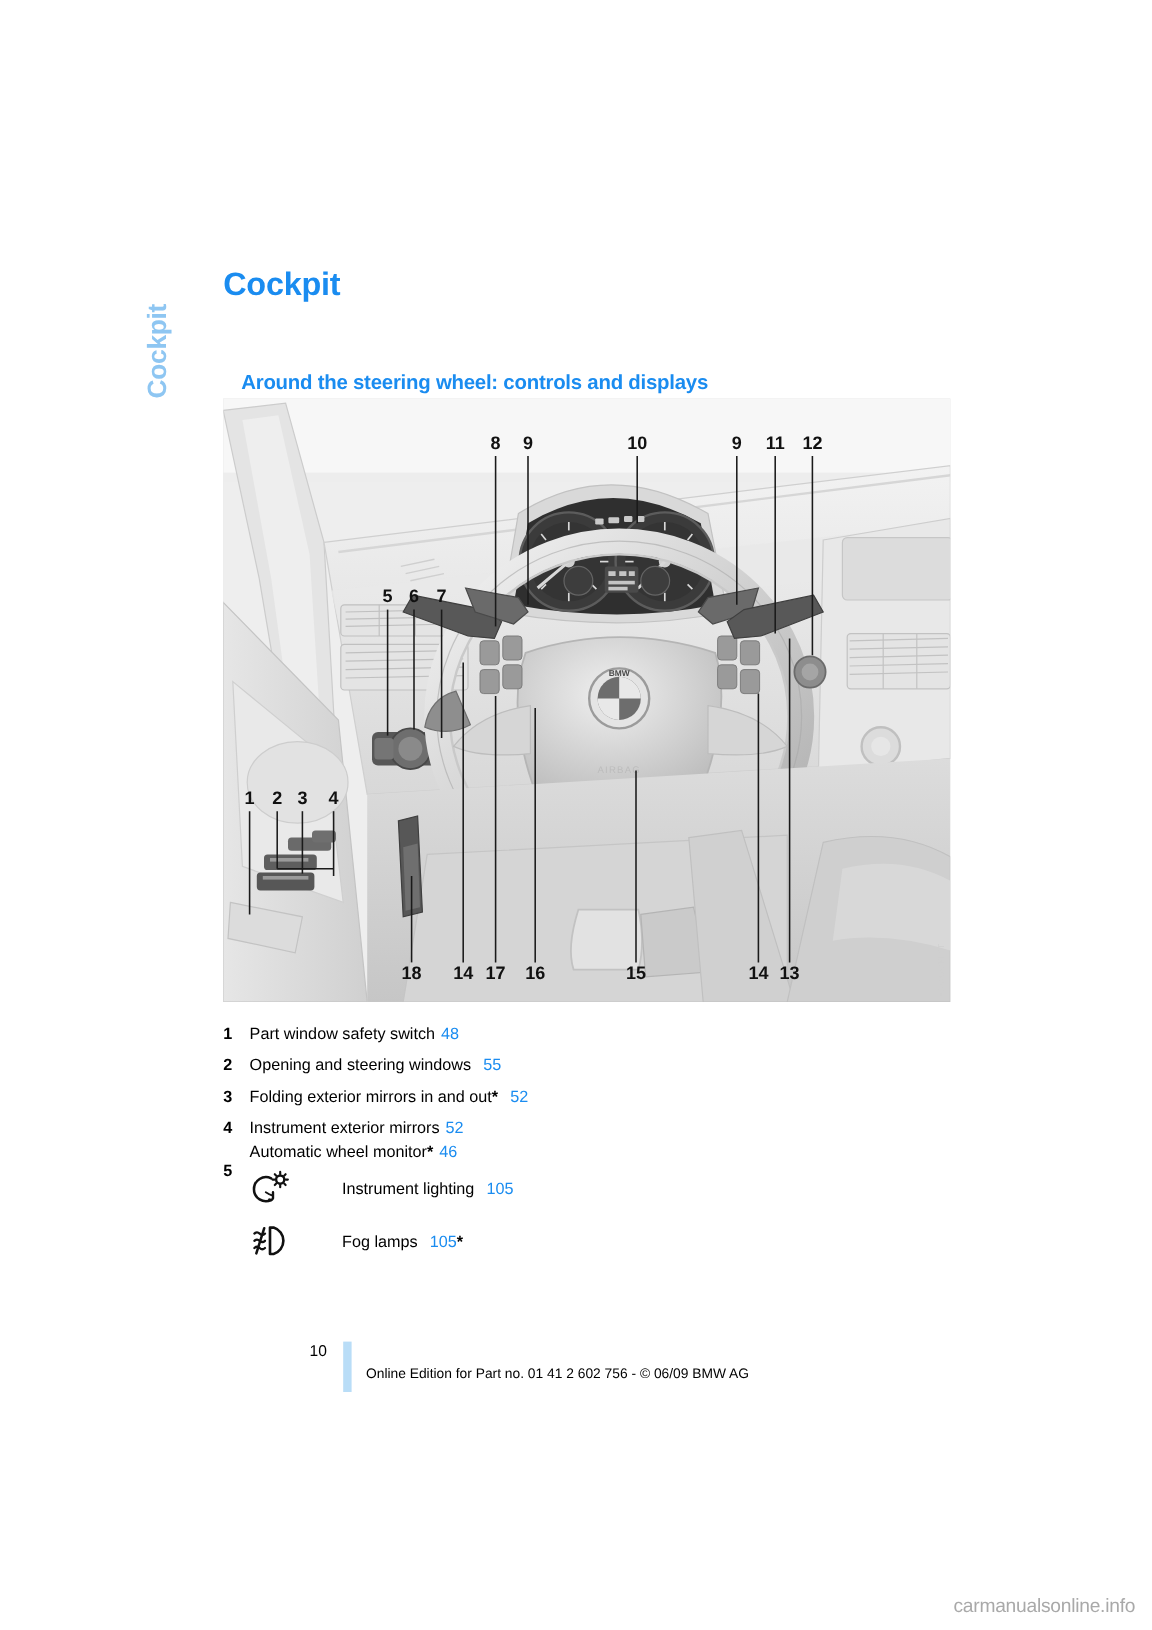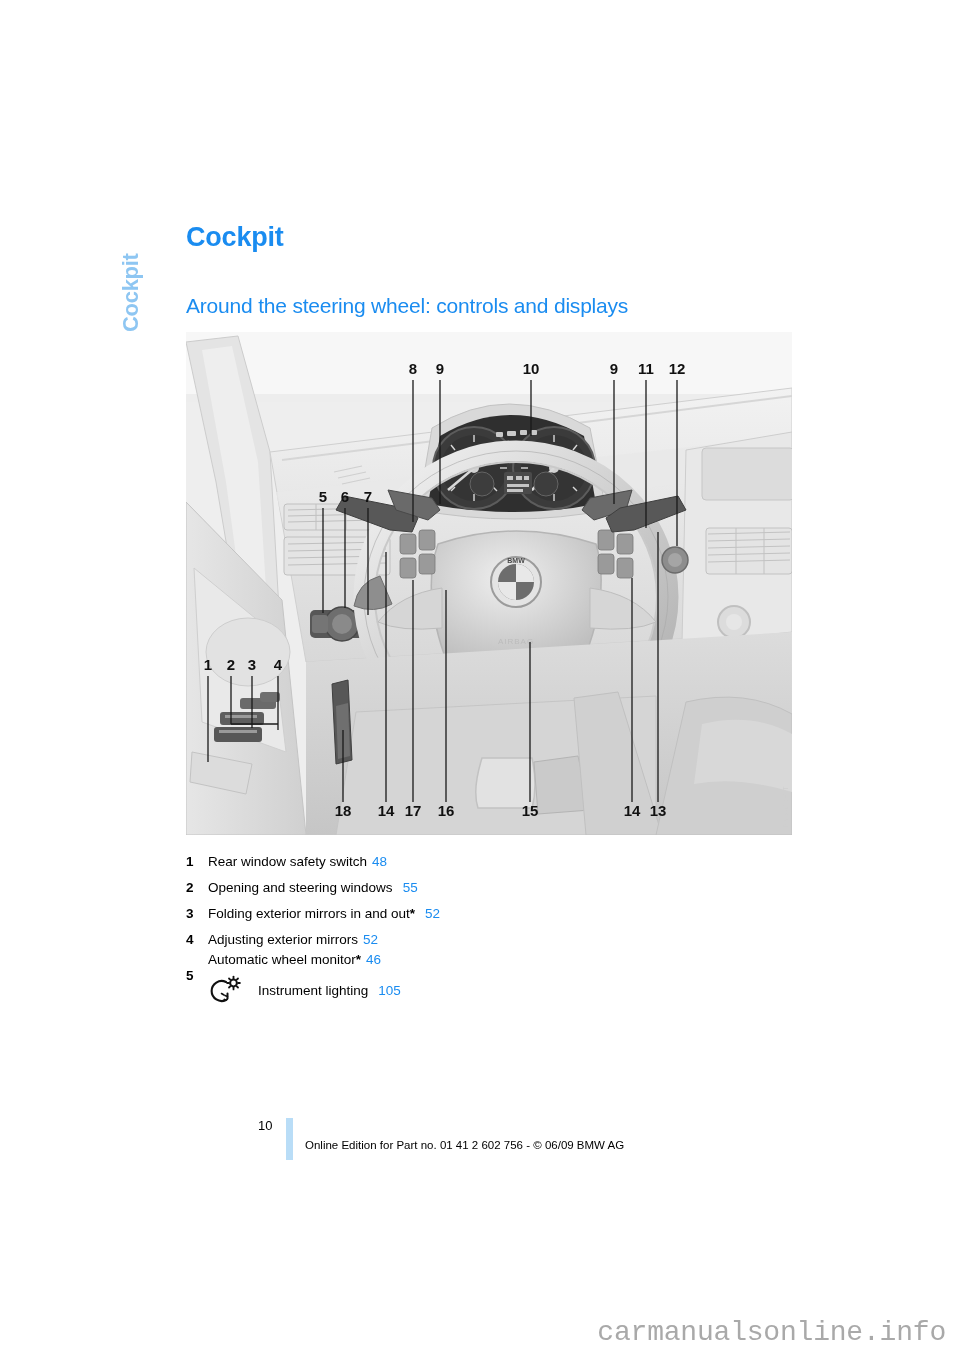--- a/index.html
+++ b/index.html
@@ -42,26 +42,26 @@
     position: absolute;
     left: 186px;
     top: 222px;
     font-size: 27px;
     font-weight: bold;
     color: #1a8cf0;
     letter-spacing: -0.2px;
   }
 
   h2.section-title {
-    margin: 0;
+    margin: 15px;
     position: absolute;
     left: 186px;
     top: 294px;
-    font-size: 21px;
-    font-weight: normal;
+    font-size: 17px;
+    font-weight: bold;
     color: #1a8cf0;
     letter-spacing: -0.2px;
   }
 
   
   .figure {
     position: absolute;
     left: 186px;
     top: 332px;
     width: 606px;
@@ -121,20 +121,21 @@
     left: 0;
     top: 0;
     font-weight: bold;
     font-size: 13.5px;
   }
   .icon-row {
     display: flex;
     align-items: center;
     margin-left: 22px;
     height: 44px;
+    gap: 27px;
   }
   .icon-box {
     width: 50px;
     flex: none;
     display: flex;
     align-items: center;
     justify-content: flex-start;
   }
   .icon-label {
     font-size: 13.5px;
@@ -171,24 +172,23 @@
     font-size: 11.5px;
     color: #000;
     white-space: nowrap;
   }
 
   
   .watermark {
     position: absolute;
     right: 14px;
     bottom: 10px;
-    font-size: 28px;
+    font-size: 16px;
     color: #a9a9a9;
     letter-spacing: -0.2px;
-    font-family: Liberation Mono, monospace;
   }
 </style>
 </head>
 <body>
 
 <div class="chapter-tab">
   <span>Cockpit</span>
 </div>
 
 <h1 class="page-title">Cockpit</h1>
@@ -475,42 +475,42 @@
     </g>
   </svg>
   <div class="fig-code">HXCOCKPIT</div>
 </div>
 
 <div class="legend">
 
   <div class="legend-row">
     <div class="legend-num">1</div>
     <div class="legend-text">
-      <span>Rear window safety switch</span><span class="sp"></span><span class="pg">48</span>
+      <span>Part window safety switch</span><span class="sp"></span><span class="pg">48</span>
     </div>
   </div>
 
   <div class="legend-row">
     <div class="legend-num">2</div>
     <div class="legend-text">
       <span>Opening and steering windows</span><span class="sp"></span><span class="sp"></span><span class="pg">55</span>
     </div>
   </div>
 
   <div class="legend-row">
     <div class="legend-num">3</div>
     <div class="legend-text">
       <span>Folding exterior mirrors in and out</span><span class="star">*</span><span class="sp"></span><span class="sp"></span><span class="pg">52</span>
     </div>
   </div>
 
   <div class="legend-row">
     <div class="legend-num">4</div>
     <div class="legend-text">
-      <span class="sub-line"><span>Adjusting exterior mirrors</span><span class="sp"></span><span class="pg">52</span></span>
+      <span class="sub-line"><span>Instrument exterior mirrors</span><span class="sp"></span><span class="pg">52</span></span>
       <span class="sub-line"><span>Automatic wheel monitor</span><span class="star">*</span><span class="sp"></span><span class="pg">46</span></span>
     </div>
   </div>
 </div>
 
 <div class="legend-icons">
   <div class="icon-head">5</div>
 
   <div class="icon-row">
     <div class="icon-box">
@@ -536,20 +536,39 @@
           <line x1="30" y1="4.5" x2="28.8" y2="5.7"></line>
           <line x1="22.2" y1="12.3" x2="21" y2="13.5"></line>
         </g>
       </svg>
     </div>
     <div class="icon-label">
       <span>Instrument lighting</span><span class="sp"></span><span class="sp"></span><span class="pg">105</span>
     </div>
   </div>
 
+  <div class="icon-row">
+    <div class="icon-box">
+      <svg width="34" height="32" viewBox="0 0 34 32">
+
+        <path d="M17 5 L20 5 A11.5 11.5 0 0 1 20 27 L17 27 Z" fill="none" stroke="#111" stroke-width="2.2" stroke-linejoin="round"></path>
+
+        <g stroke="#111" stroke-width="1.9" fill="none" stroke-linecap="round">
+          <path d="M4 10 q2.2 -2 4.4 0 q2.2 2 4.4 0"></path>
+          <path d="M4 16 q2.2 -2 4.4 0 q2.2 2 4.4 0"></path>
+          <path d="M4 22 q2.2 -2 4.4 0 q2.2 2 4.4 0"></path>
+        </g>
+
+        <line x1="12.2" y1="5.5" x2="5.6" y2="26.5" stroke="#111" stroke-width="2.1" stroke-linecap="round"></line>
+      </svg>
+    </div>
+    <div class="icon-label">
+      <span>Fog lamps</span><span class="sp"></span><span class="sp"></span><span class="pg">105</span><span class="star">*</span>
+    </div>
+  </div>
 </div>
 
 <div class="footer">
   <div class="page-number">10</div>
   <div class="page-bar"></div>
   <div class="footer-text">Online Edition for Part no. 01 41 2 602 756 - © 06/09 BMW AG</div>
 </div>
 
 <div class="watermark">carmanualsonline.info</div>
 

